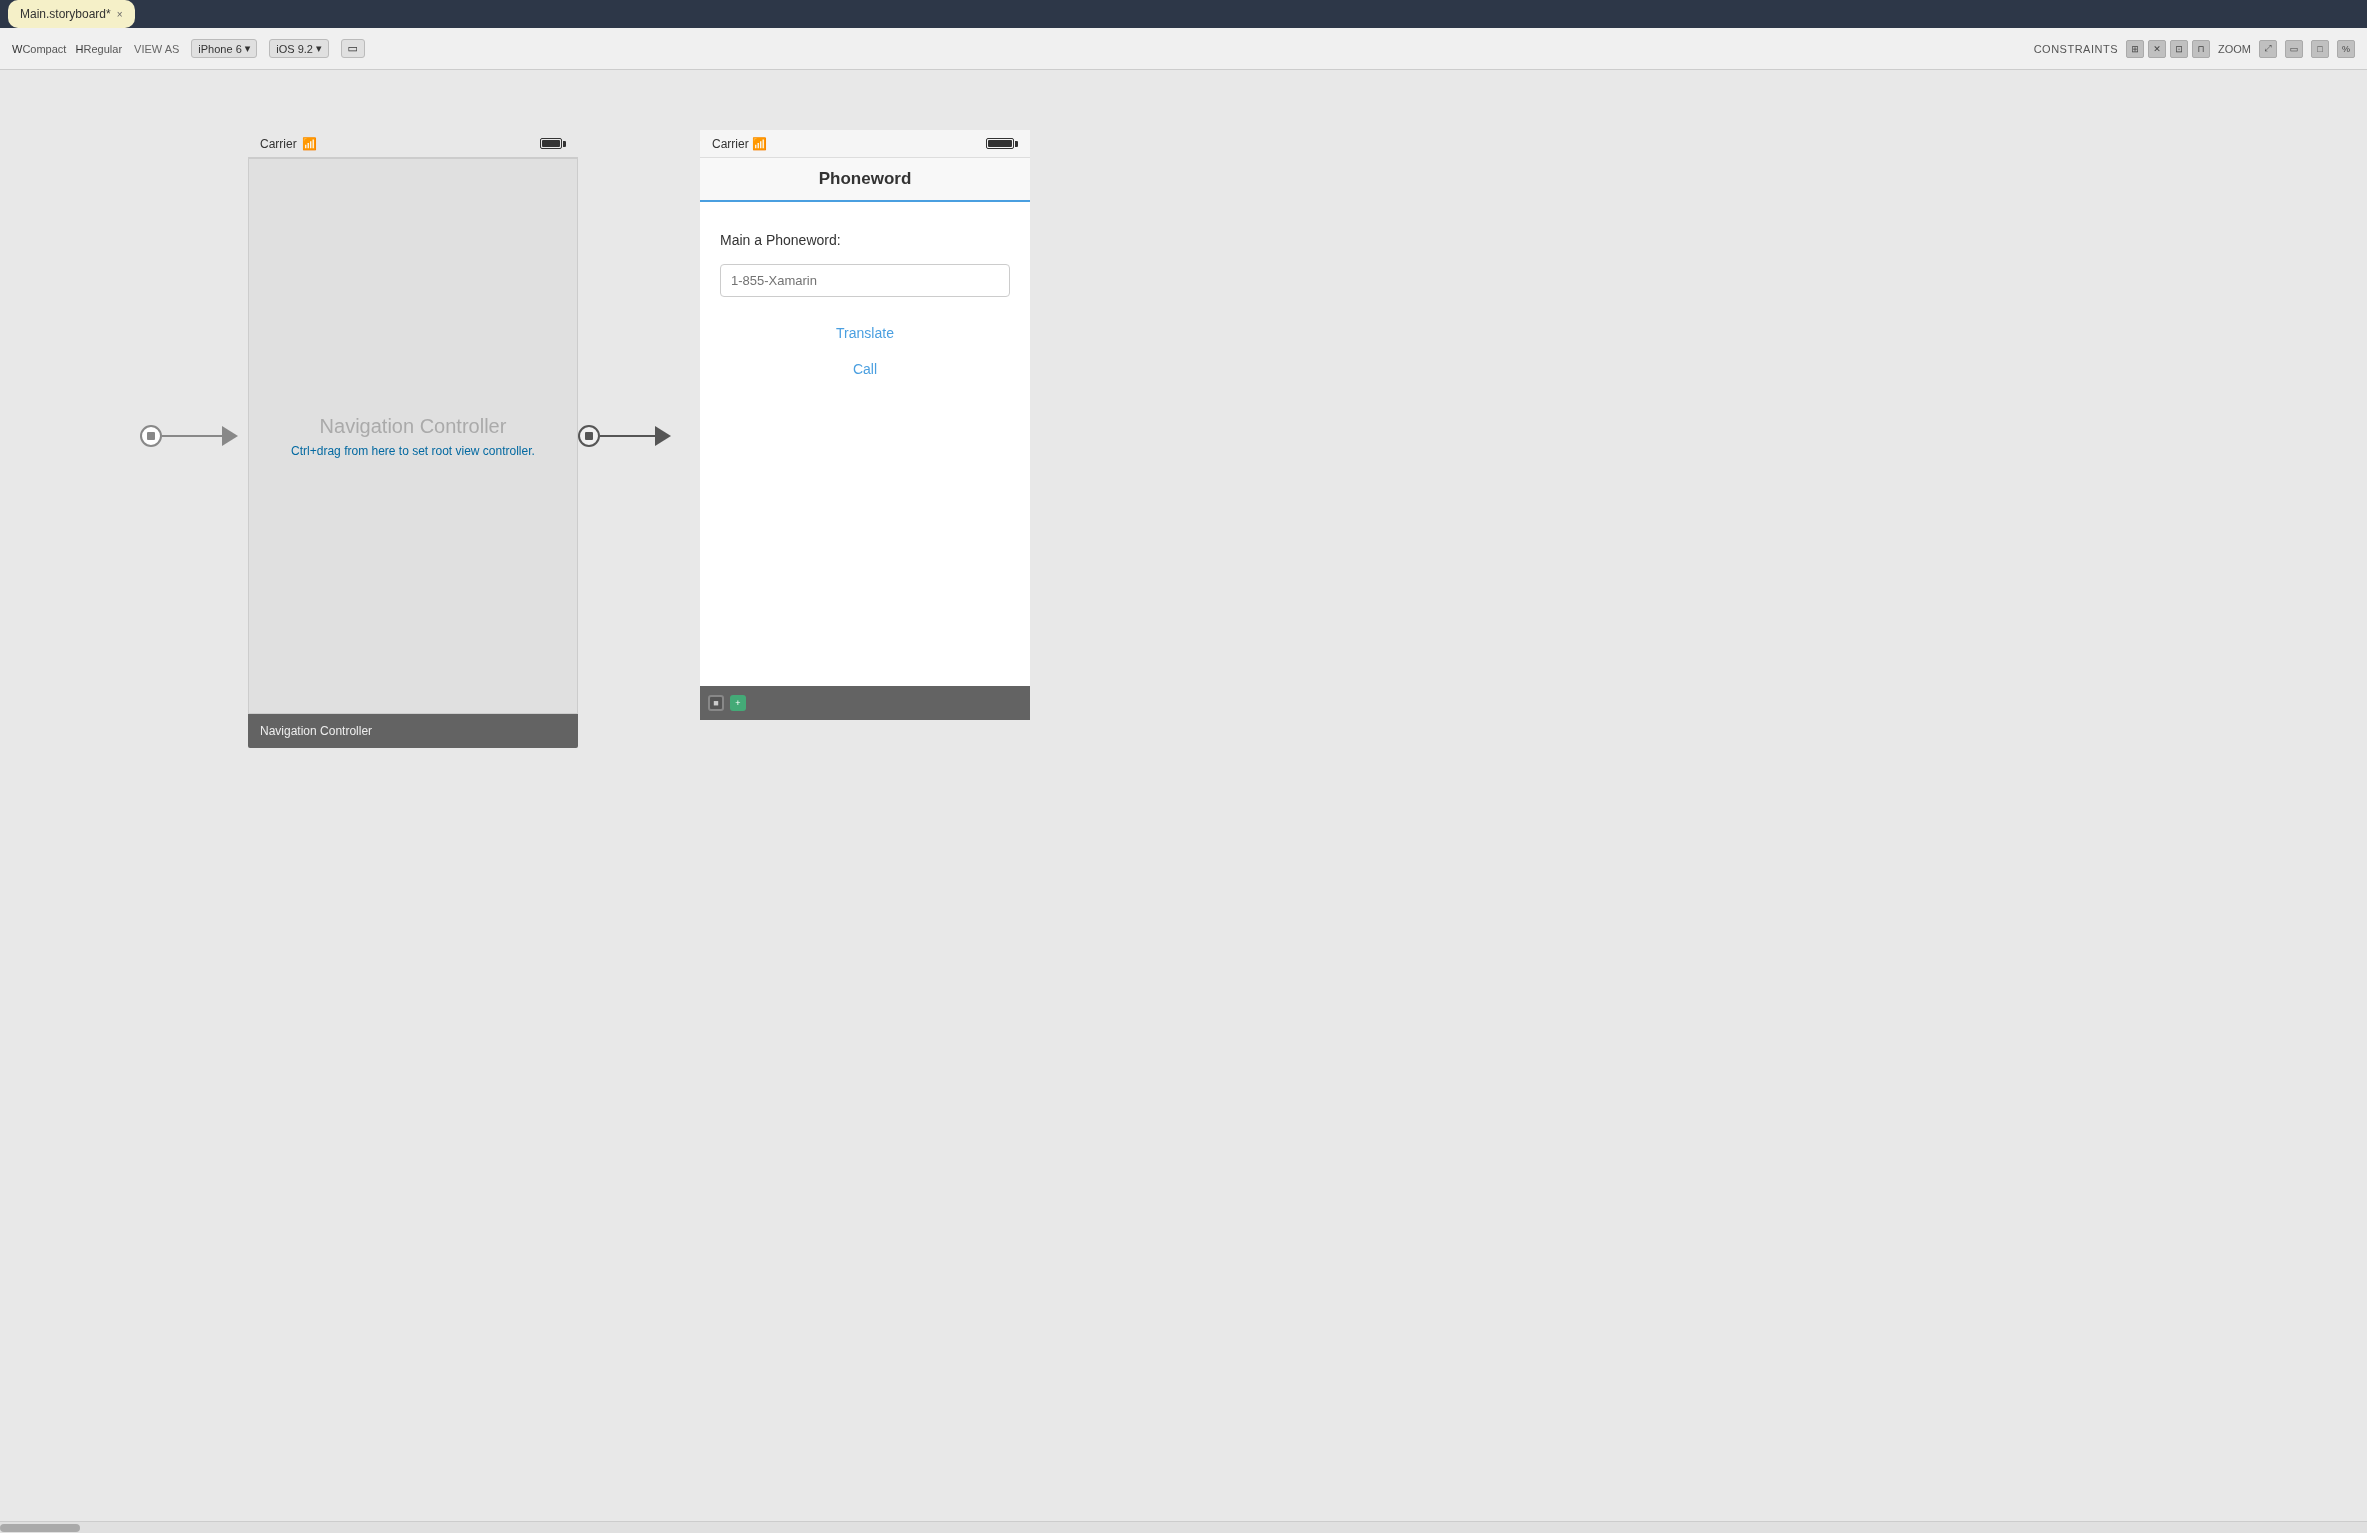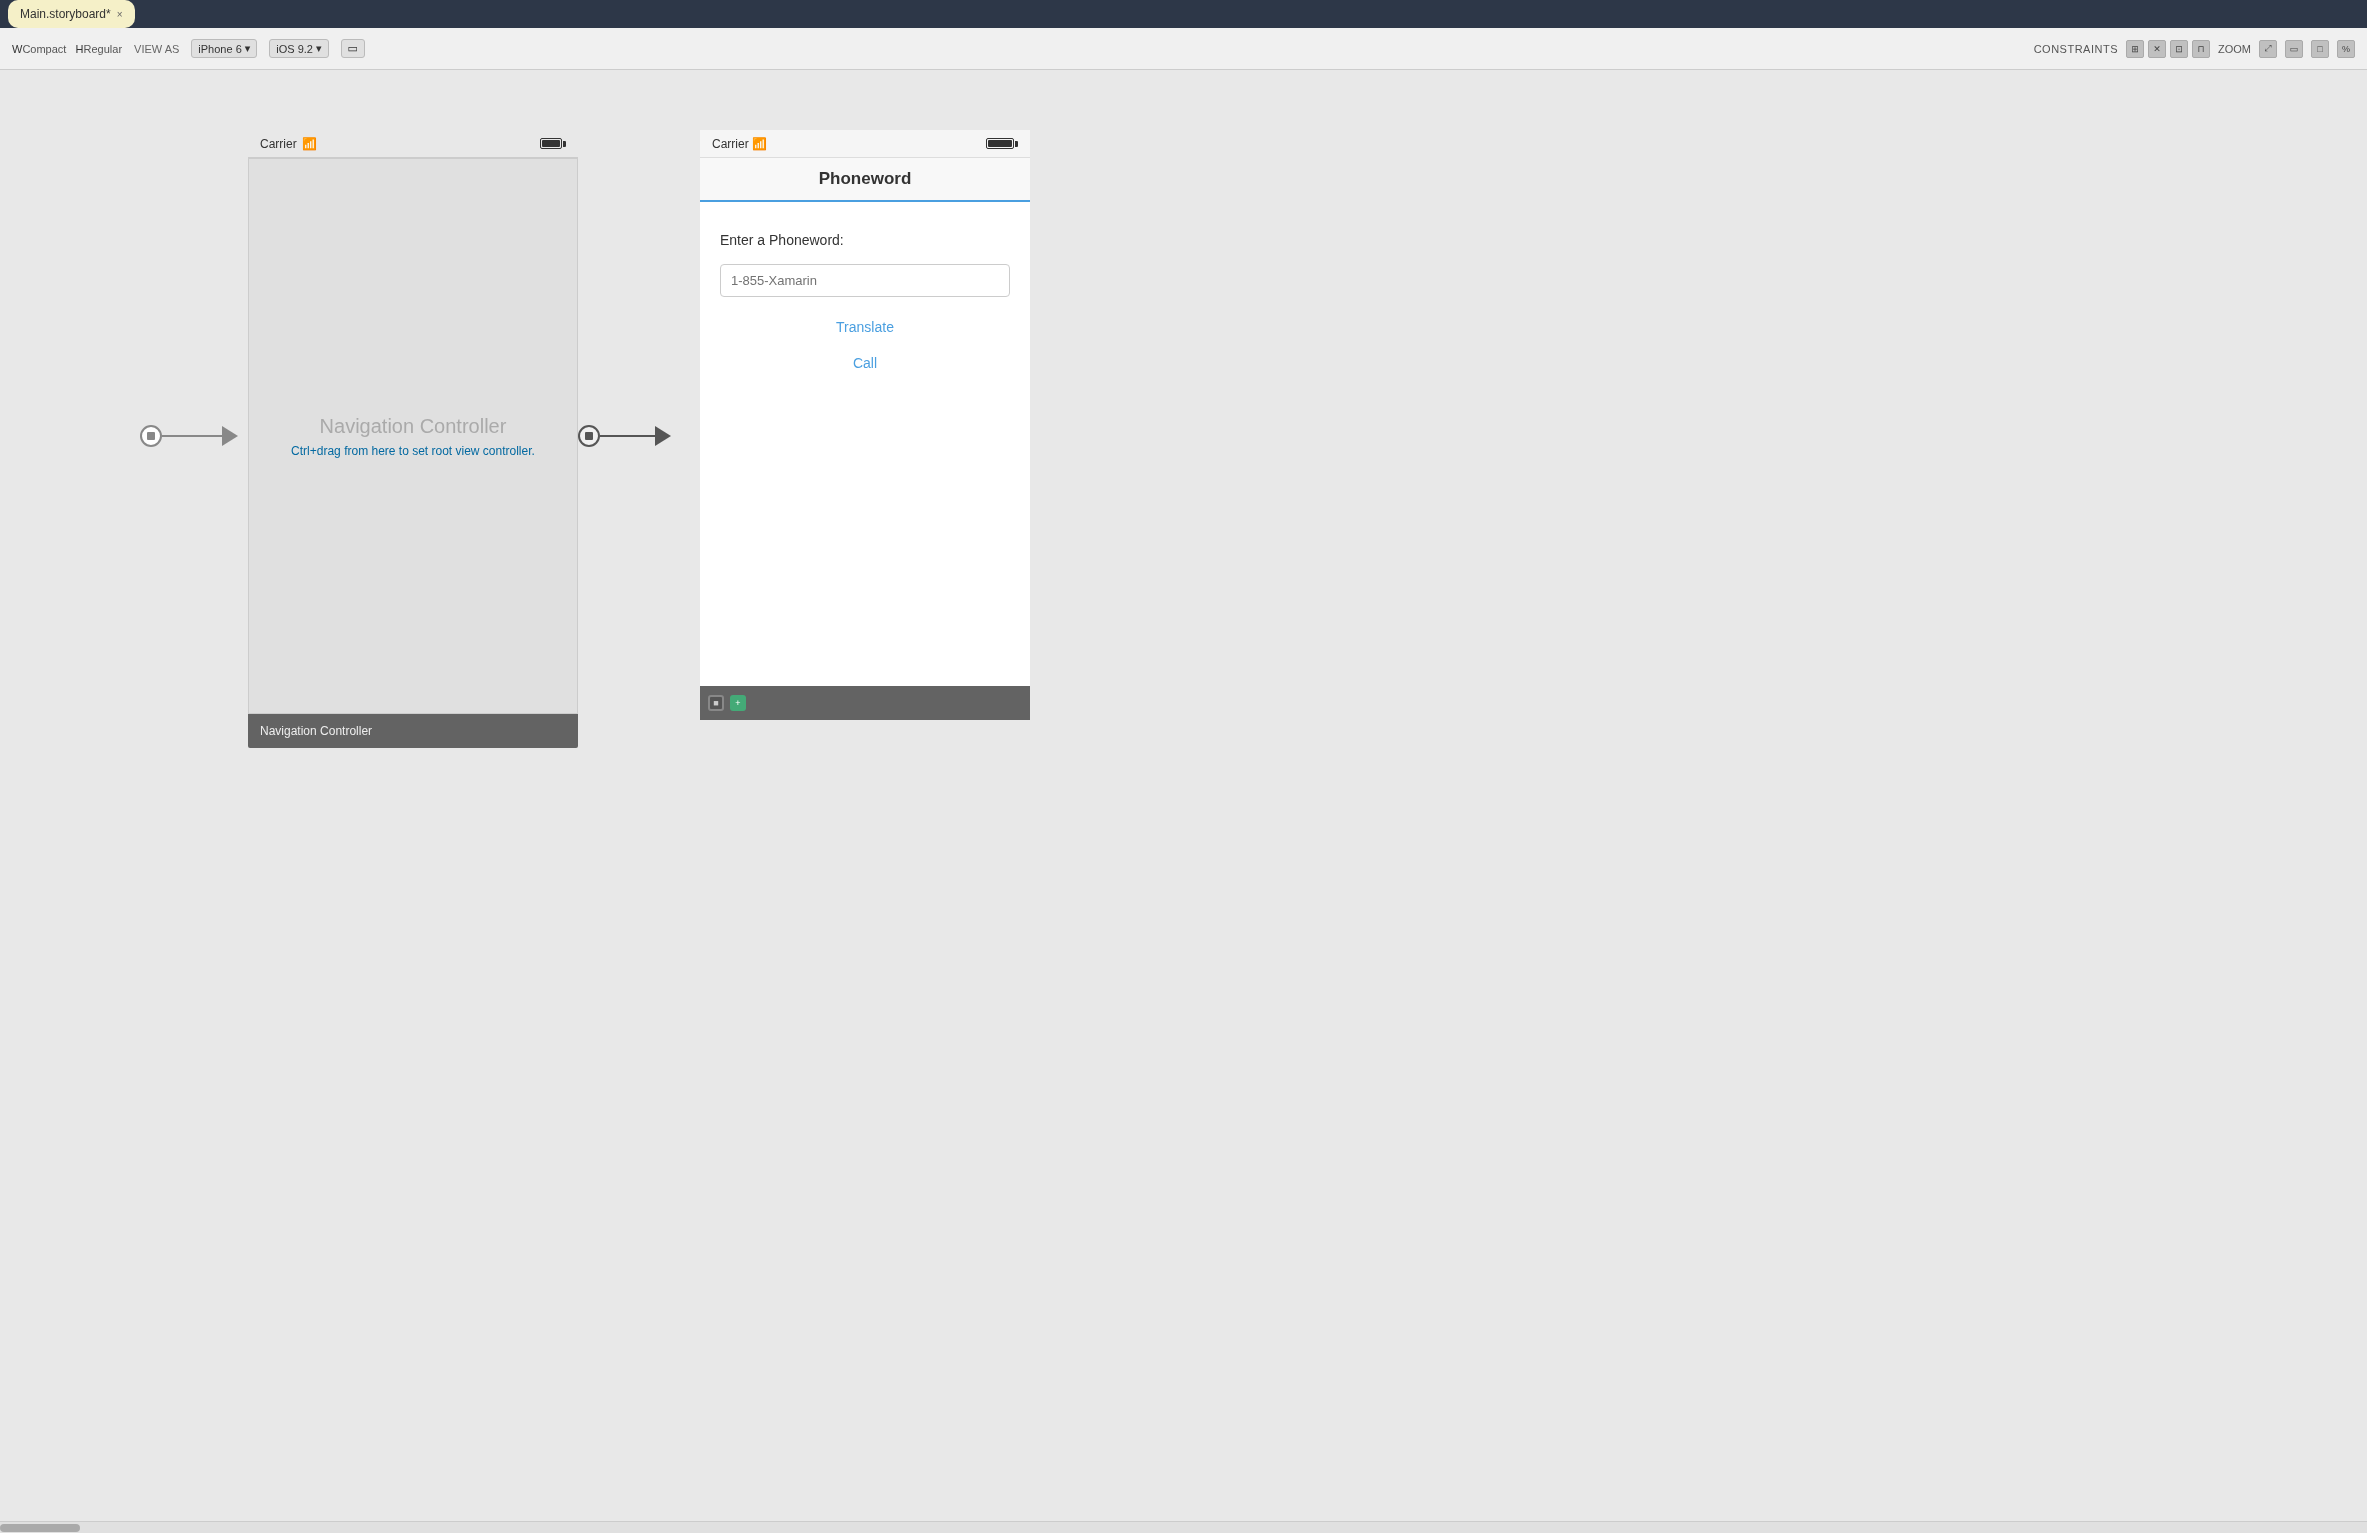--- a/index.html
+++ b/index.html
@@ -246,21 +246,21 @@
       border-radius: 4px;
       padding: 8px 10px;
       font-size: 13px;
       color: #737373;
       width: 100%;
     }
     .translate-btn {
       color: #4a9fe0;
       font-size: 14px;
       text-align: center;
-      margin-top: 22px;
+      margin-top: 28px;
       cursor: pointer;
     }
     .call-btn {
       color: #4a9fe0;
       font-size: 14px;
       text-align: center;
       margin-top: 20px;
       cursor: pointer;
     }
 
@@ -468,21 +468,21 @@
           <div class="battery-tip"></div>
         </div>
       </div>
     </div>
 
     <div class="phoneword-nav-bar">
       <span class="phoneword-nav-title">Phoneword</span>
     </div>
 
     <div class="phoneword-body">
-      <div class="enter-label">Enter a Phoneword:</div>
+      <div class="enter-label">Main a Phoneword:</div>
       <div style="margin-top: 16px;">
         <div class="phoneword-input">1-855-Xamarin</div>
       </div>
       <div class="translate-btn">Translate</div>
       <div class="call-btn">Call</div>
     </div>
 
     <div class="phoneword-footer">
       <div class="icon-square">
         <span style="color:#ccc; font-size:9px;">■</span>

